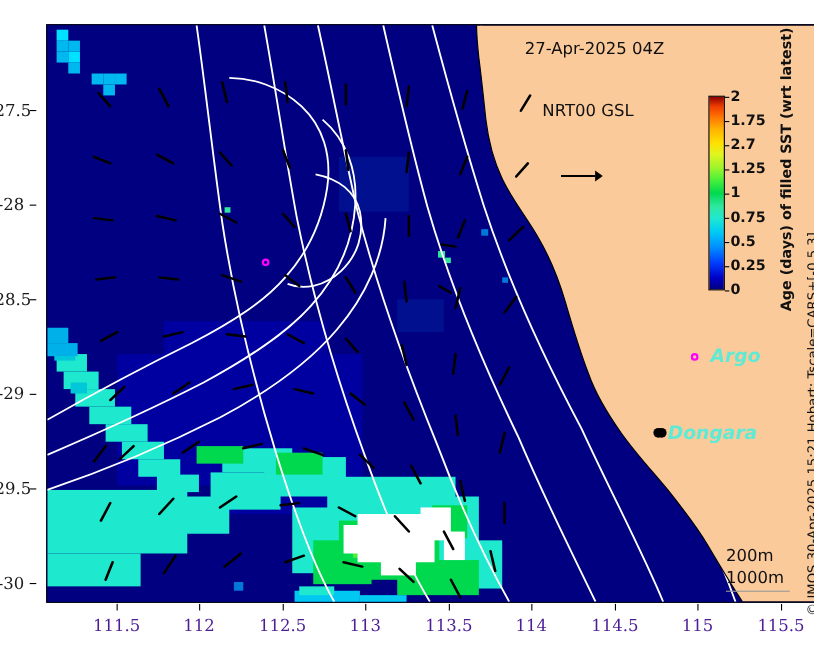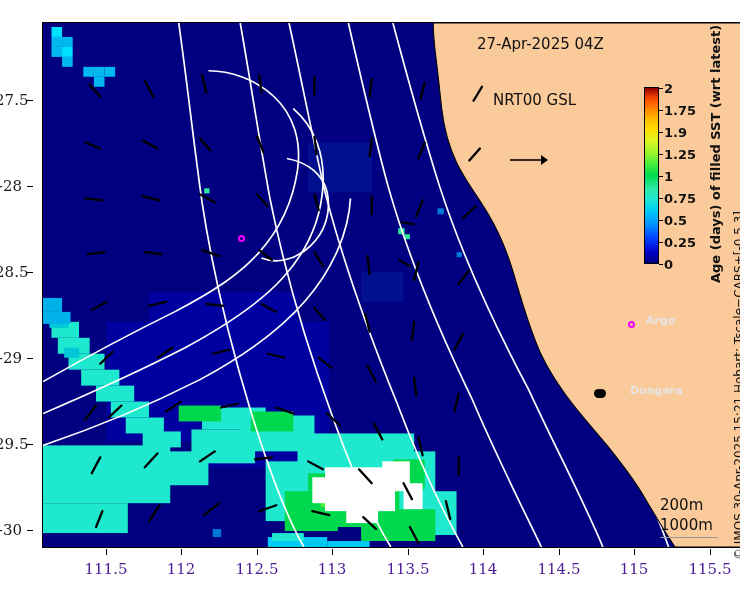--- a/index.html
+++ b/index.html
@@ -69,22 +69,23 @@
     transform:translateY(-50%);white-space:nowrap;
   }
   .cbtitle{
     position:absolute;font-size:13px;font-weight:bold;color:#111;
     white-space:nowrap;transform-origin:0 0;
     transform:rotate(-90deg);
   }
 
   
   .legtxt{
-    position:absolute;font-size:11px;font-weight:bold;color:#e5e5e5;
+    position:absolute;font-size:17px;font-weight:bold;color:#5eead4;
     white-space:nowrap;
+    font-style:italic;
   }
   .argo-mark{
     position:absolute;width:7px;height:7px;border-radius:50%;
     border:2px solid #ff00ff;box-sizing:border-box;background:transparent;
   }
   .town-mark{
     position:absolute;width:9px;height:9px;border-radius:50%;
     background:#000;
   }
   .scaleline{position:absolute;height:1px;background:#999;}
@@ -316,41 +317,41 @@
 
     <svg style="position:absolute;left:466px;top:130px;" width="40" height="14" viewBox="0 0 40 14">
       <line x1="1" y1="7" x2="32" y2="7" stroke="#000" stroke-width="1.6"></line>
       <path d="M32 2 L39 7 L32 12 Z" fill="#000"></path>
     </svg>
 
     <div class="argo-mark" style="left:585px;top:298px;"></div>
     <div class="legtxt" style="left:603px;top:291px;">Argo</div>
 
     <div class="town-mark" style="left:551px;top:366px;"></div>
-    <div class="legtxt" style="left:564px;top:361px;margin-left:23px;">Dongara</div>
+    <div class="legtxt" style="left:564px;top:361px;">Dongara</div>
 
     <div class="ann" style="left:617px;top:473px;">200m</div>
     <div class="ann" style="left:617px;top:493px;">1000m</div>
     <div class="scaleline" style="left:617px;top:514px;width:58px;"></div>
 
     <div class="cbar"></div>
 
     <div class="cbtick" style="left:616px;top:65px;"></div>
     <div class="cbtick" style="left:616px;top:87px;"></div>
     <div class="cbtick" style="left:616px;top:109px;"></div>
     <div class="cbtick" style="left:616px;top:131px;"></div>
     <div class="cbtick" style="left:616px;top:153px;"></div>
     <div class="cbtick" style="left:616px;top:175px;"></div>
     <div class="cbtick" style="left:616px;top:197px;"></div>
     <div class="cbtick" style="left:616px;top:219px;"></div>
     <div class="cbtick" style="left:616px;top:241px;"></div>
 
     <div class="cblab" style="left:621px;top:65px;">2</div>
     <div class="cblab" style="left:621px;top:87px;">1.75</div>
-    <div class="cblab" style="left:621px;top:109px;">1.9</div>
+    <div class="cblab" style="left:621px;top:109px;">2.7</div>
     <div class="cblab" style="left:621px;top:131px;">1.25</div>
     <div class="cblab" style="left:621px;top:153px;">1</div>
     <div class="cblab" style="left:621px;top:175px;">0.75</div>
     <div class="cblab" style="left:621px;top:197px;">0.5</div>
     <div class="cblab" style="left:621px;top:219px;">0.25</div>
     <div class="cblab" style="left:621px;top:241px;">0</div>
 
     <div class="cbtitle" style="left:665px;top:260px;">Age (days) of filled SST (wrt latest)</div>
   </div>
 

